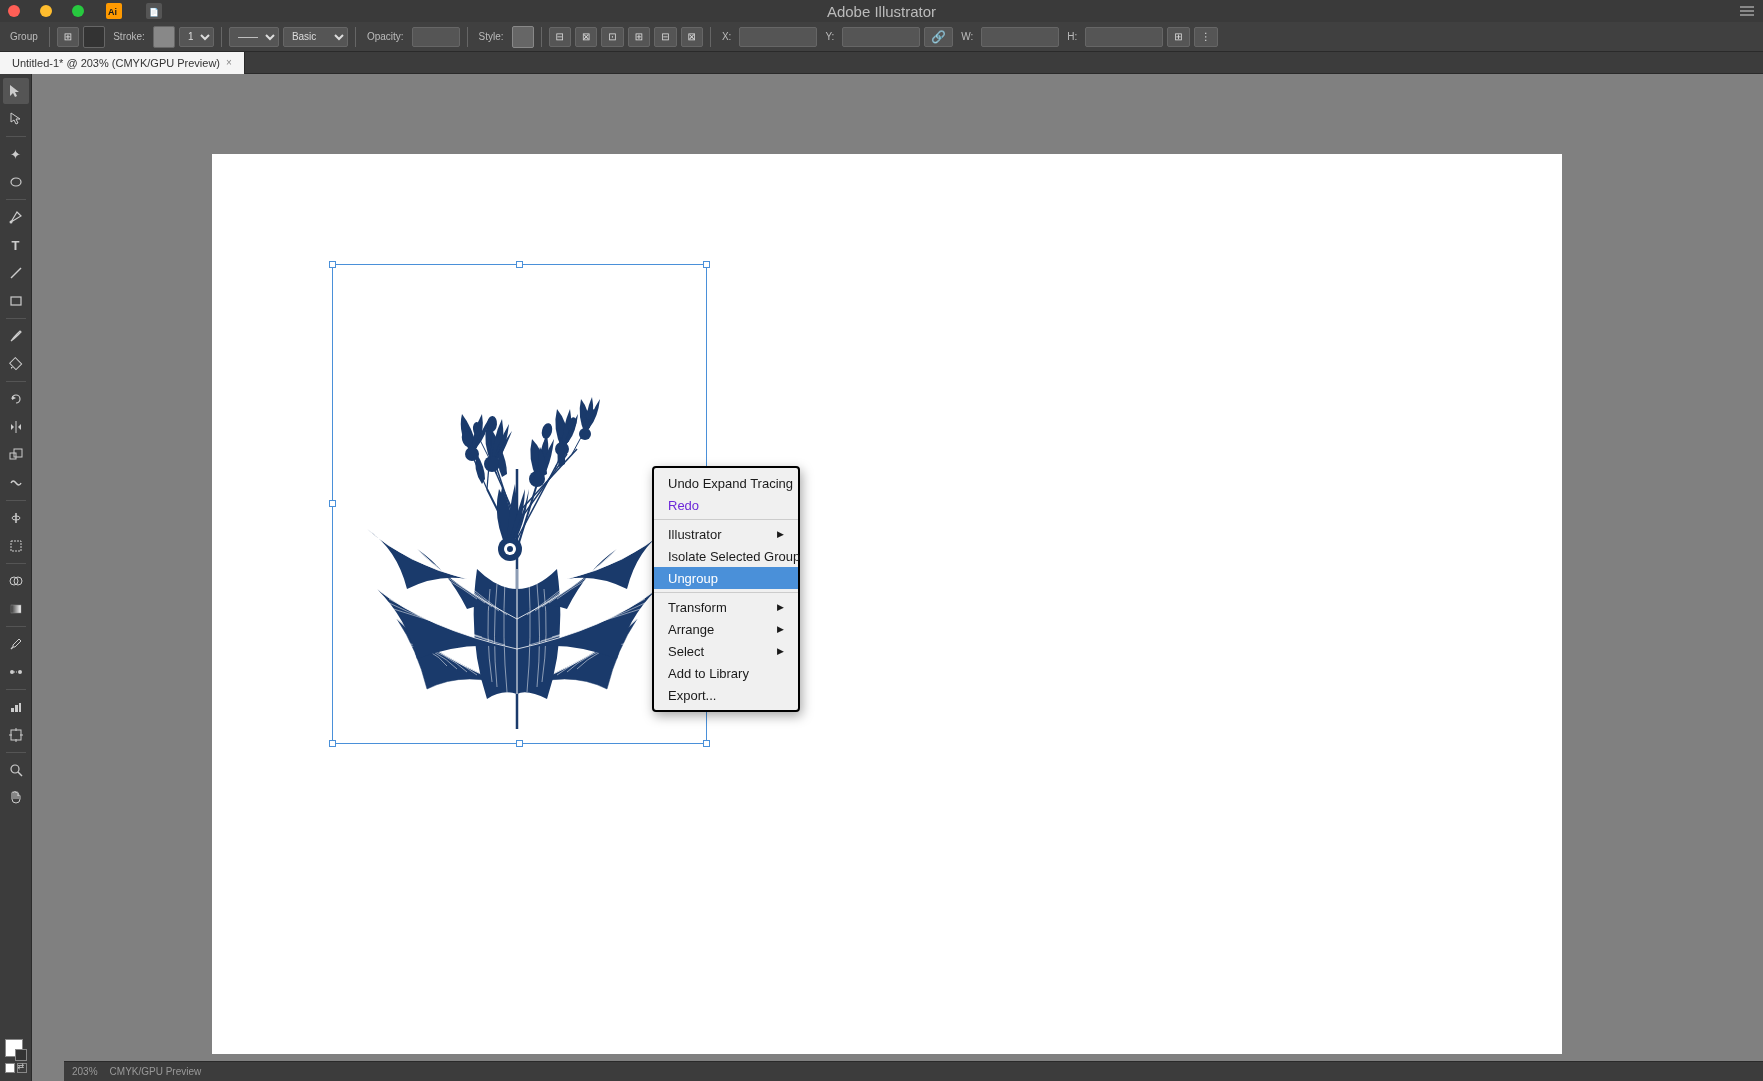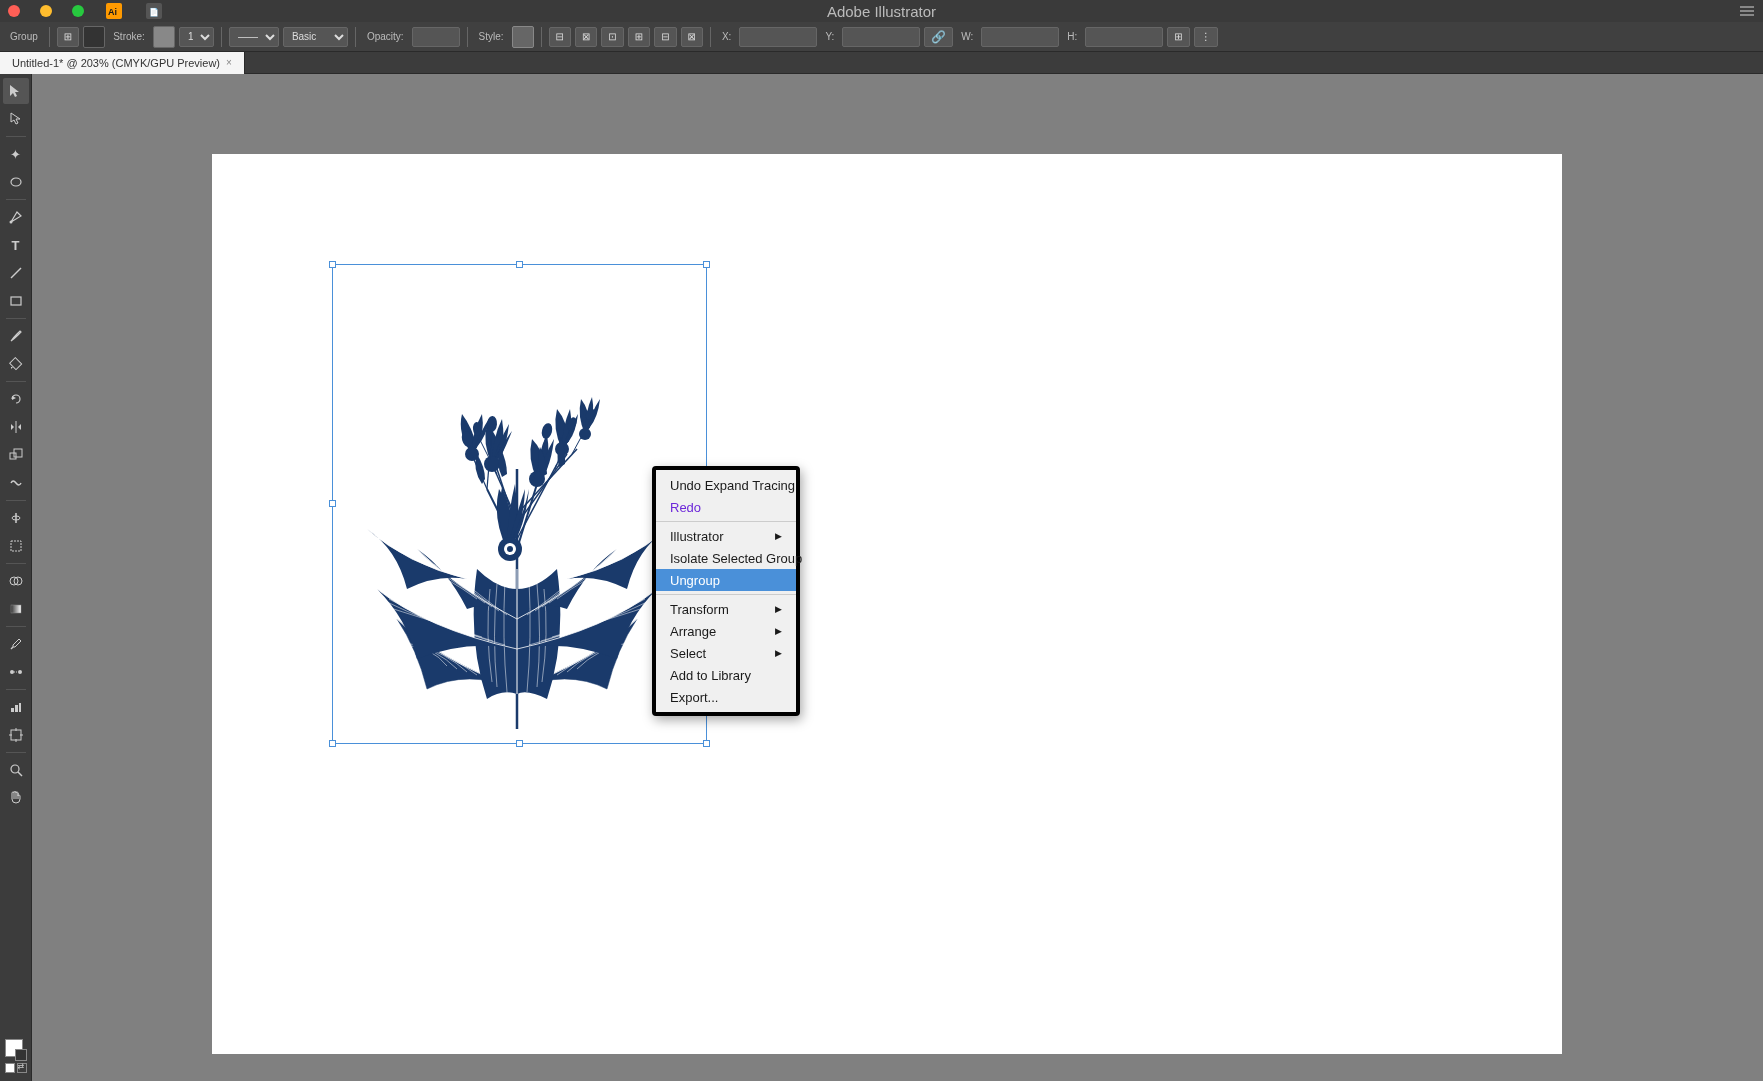--- a/index.html
+++ b/index.html
@@ -103,21 +103,21 @@
     
     #flower-art {
       position: absolute; top: 195px; left: 305px;
       width: 360px; height: 470px;
     }
 
     
     #context-menu {
       position: absolute; top: 392px; left: 620px;
       width: 148px; background: #f0f0f0;
-      border: 4px solid #000000; border-radius: 4px;
+      border: 2px solid #000000; border-radius: 4px;
       box-shadow: 2px 4px 12px rgba(0,0,0,0.35);
       z-index: 100; padding: 4px 0;
       color: #1a1a1a; font-size: 13px;
     }
     .ctx-item {
       height: 22px; padding: 0 14px;
       display: flex; align-items: center; justify-content: space-between;
       cursor: pointer; white-space: nowrap;
     }
     .ctx-item.highlighted { background: #4a90d9; color: white; }
@@ -570,15 +570,19 @@
         <span class="arrow">▶</span>
       </div>
       <div class="ctx-item">
         <span>Add to Library</span>
       </div>
       <div class="ctx-item">
         <span>Export...</span>
       </div>
     </div>
 
+    <div id="bottompanel">
+      <span style="margin-right:12px;">203%</span>
+      <span>CMYK/GPU Preview</span>
+    </div>
   </div>
 
 </div>
 
 </body></html>

